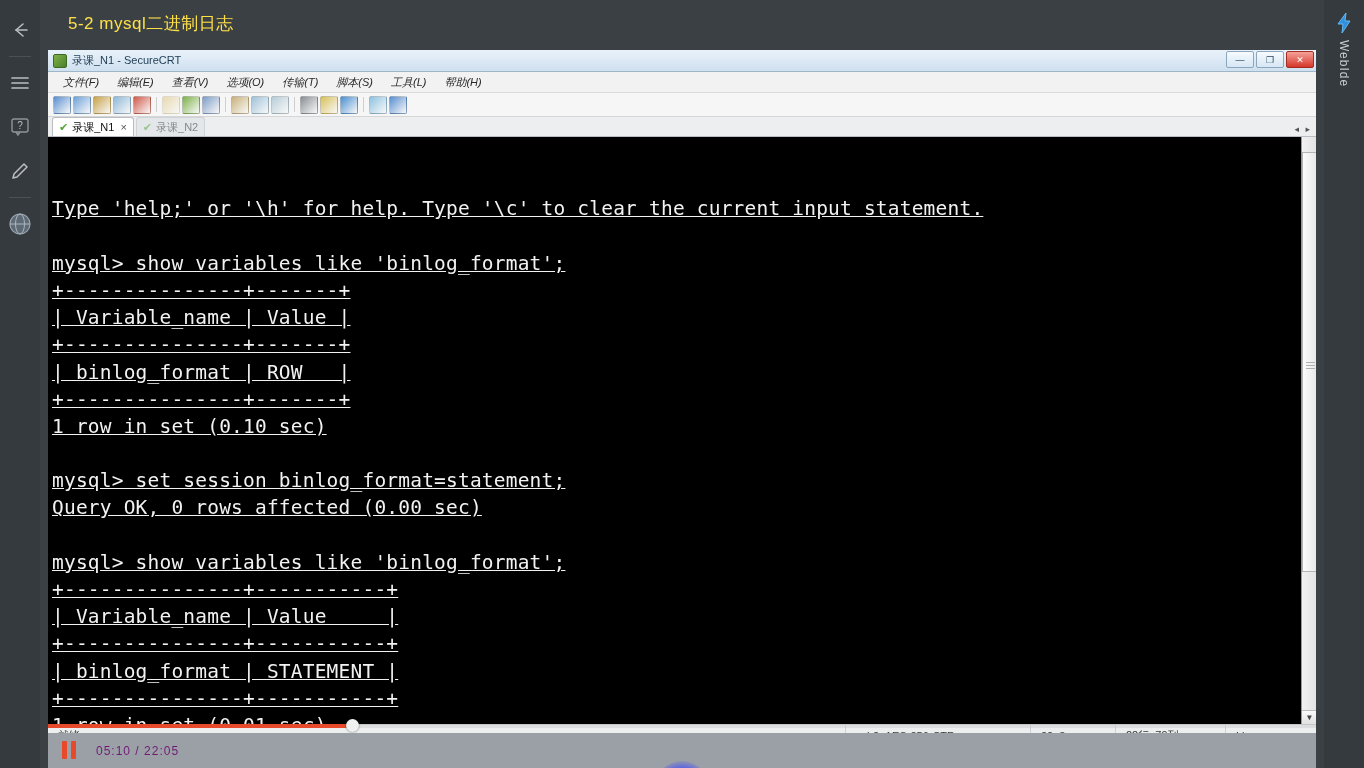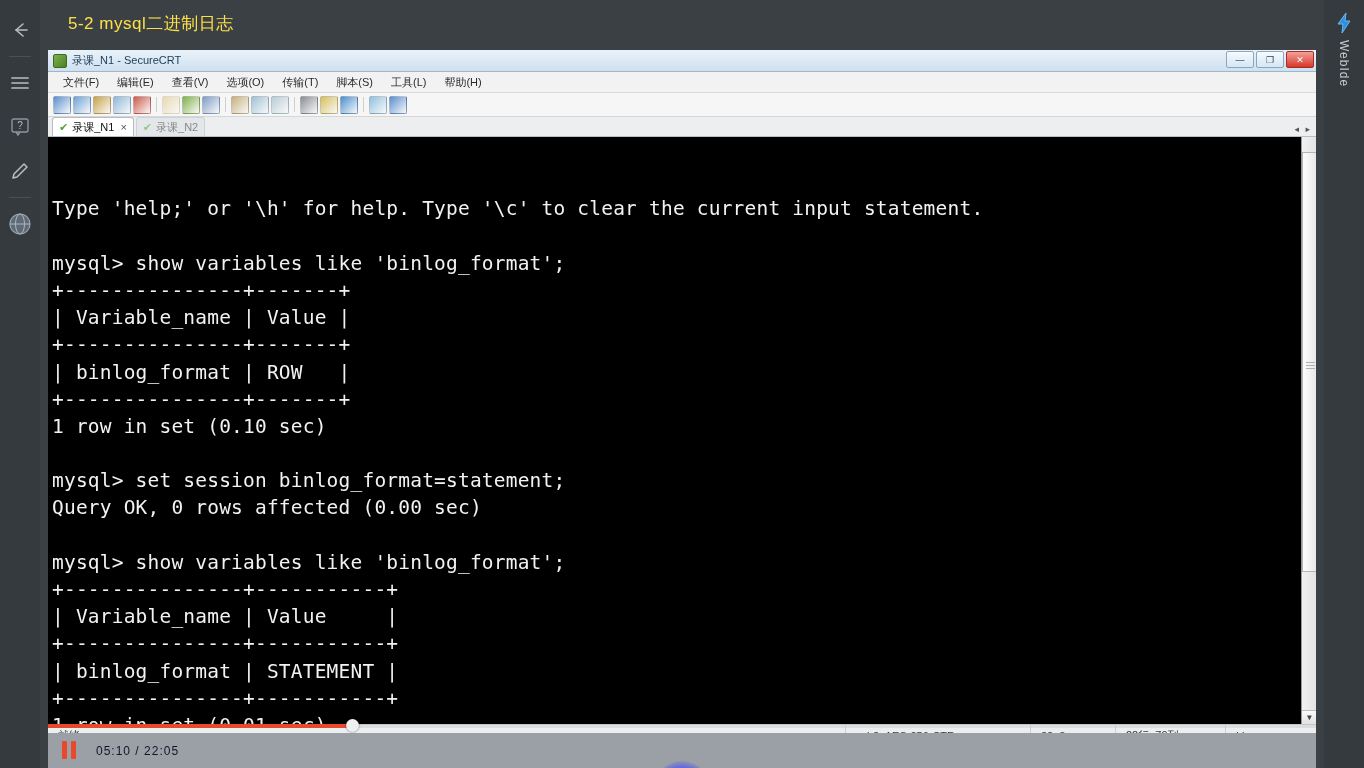--- a/index.html
+++ b/index.html
@@ -75,21 +75,21 @@
     display: flex; align-items: center; justify-content: center;
     font-size: 9px; color: #27425c;
   }
   .wbtn.close { background: linear-gradient(#f4a199,#d6372a); border-color: #a52c20; color: #fff; }
 
   
   #crt-menubar {
     height: 21px; background: #f2f2f2; border-bottom: 1px solid #dadada;
     display: flex; align-items: center; padding-left: 6px;
   }
-  .menu-item { font-size: 11px; color: #2a2a2a; padding: 0 9px; white-space: nowrap; }
+  .menu-item { font-size: 11px; color: #2a2a2a; padding: 0 9px; white-space: nowrap; font-style: italic; }
 
   
   #crt-toolbar {
     height: 24px; background: #f6f6f6; border-bottom: 1px solid #d6d6d6;
     display: flex; align-items: center; padding-left: 5px; gap: 2px;
   }
   .tb-icon {
     width: 18px; height: 18px; border-radius: 2px; flex: none;
     border: 1px solid rgba(0,0,0,.18);
   }
@@ -115,21 +115,21 @@
   #crt-terminal {
     position: relative;
     background: #000; color: #f2f2f2;
     font-family: "DejaVu Sans Mono", "Liberation Mono", monospace;
     font-size: 19.5px; line-height: 27.2px;
     padding: 4px 0 0 4px;
     height: 587px; overflow: hidden; white-space: pre;
     letter-spacing: .2px;
   }
   #term-lines { display: block; }
-  .tline { height: 27.2px; }
+  .tline { height: 27.2px; text-decoration: underline; }
   
   #term-scrollbar {
     position: absolute; right: 0; top: 0; width: 15px; height: 100%;
     background: linear-gradient(to right,#f1f1f1,#e3e3e3);
     border-left: 1px solid #9a9a9a;
   }
   .sb-arrow {
     height: 14px; width: 15px; font-size: 8px; color: #444;
     display: flex; align-items: center; justify-content: center;
     background: linear-gradient(#fbfbfb,#e1e1e1); border-bottom: 1px solid #bbb;
@@ -167,21 +167,21 @@
   #player-bar {
     position: absolute; left: 48px; top: 733px; width: 1268px; height: 35px;
     background: #9ba0a6;
   }
   #play-pause {
     position: absolute; left: 14px; top: 8px; width: 16px; height: 18px;
     display: flex; gap: 4px; align-items: center;
   }
   .pause-bar { width: 5px; height: 18px; background: #e8492a; border-radius: 1px; }
   #time-label {
-    position: absolute; left: 48px; top: 11px; font-size: 12px; color: #0f172a;
+    position: absolute; left: 48px; top: 11px; font-size: 12px; color: #701a75;
     letter-spacing: 1px;
   }
   #buffer-spinner {
     position: absolute; left: 50%; top: 28px; transform: translateX(-50%);
     width: 56px; height: 56px; border-radius: 50%;
     background: radial-gradient(circle at 50% 55%, #3b40e8 0%, #4b53f0 55%, rgba(75,83,240,.25) 72%, rgba(75,83,240,0) 80%);
     opacity: .85;
   }
 </style>
 </head>

